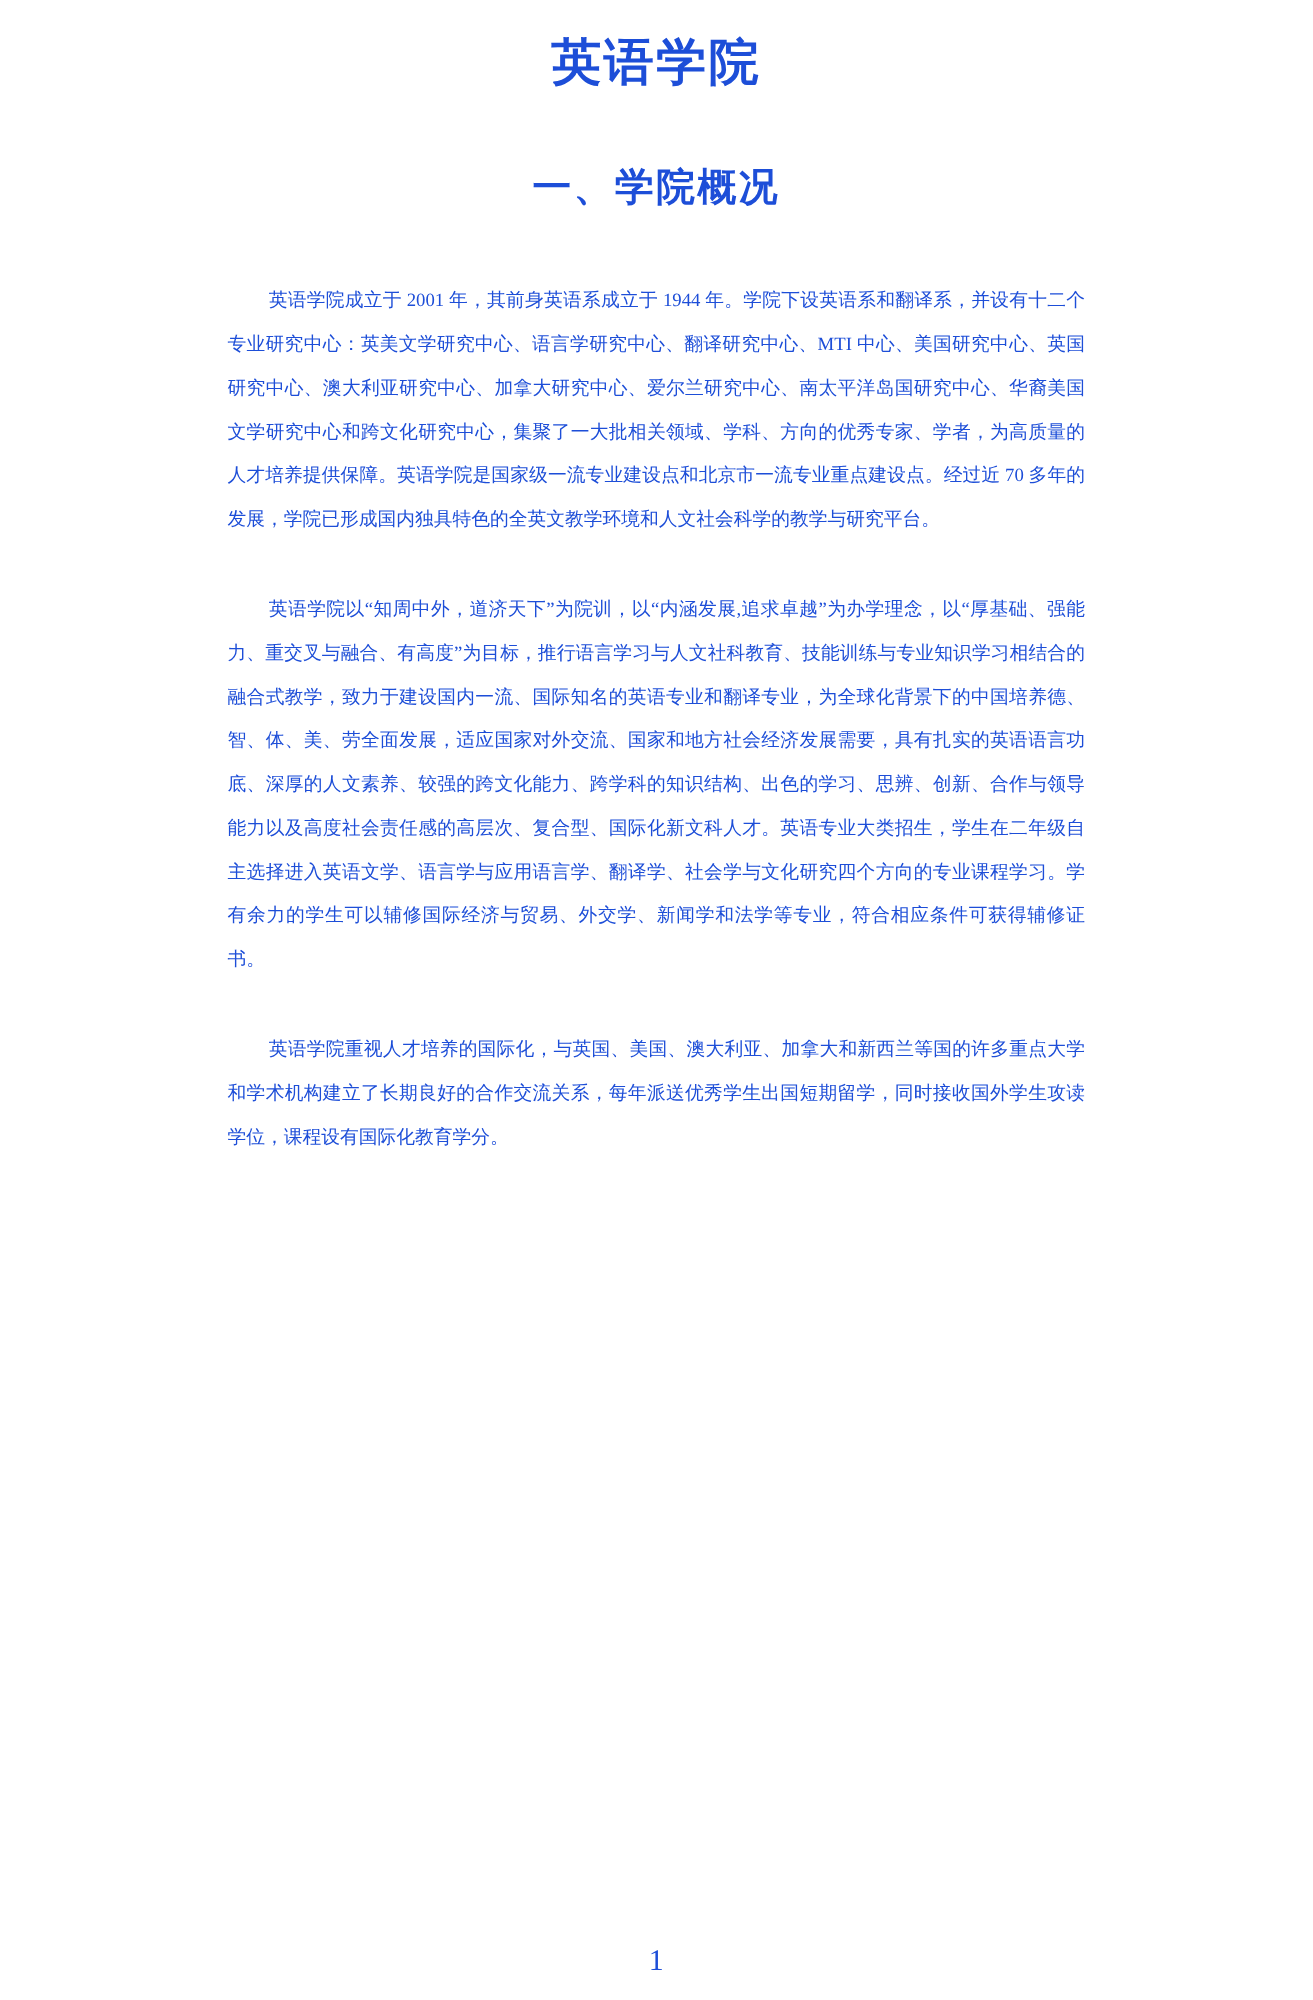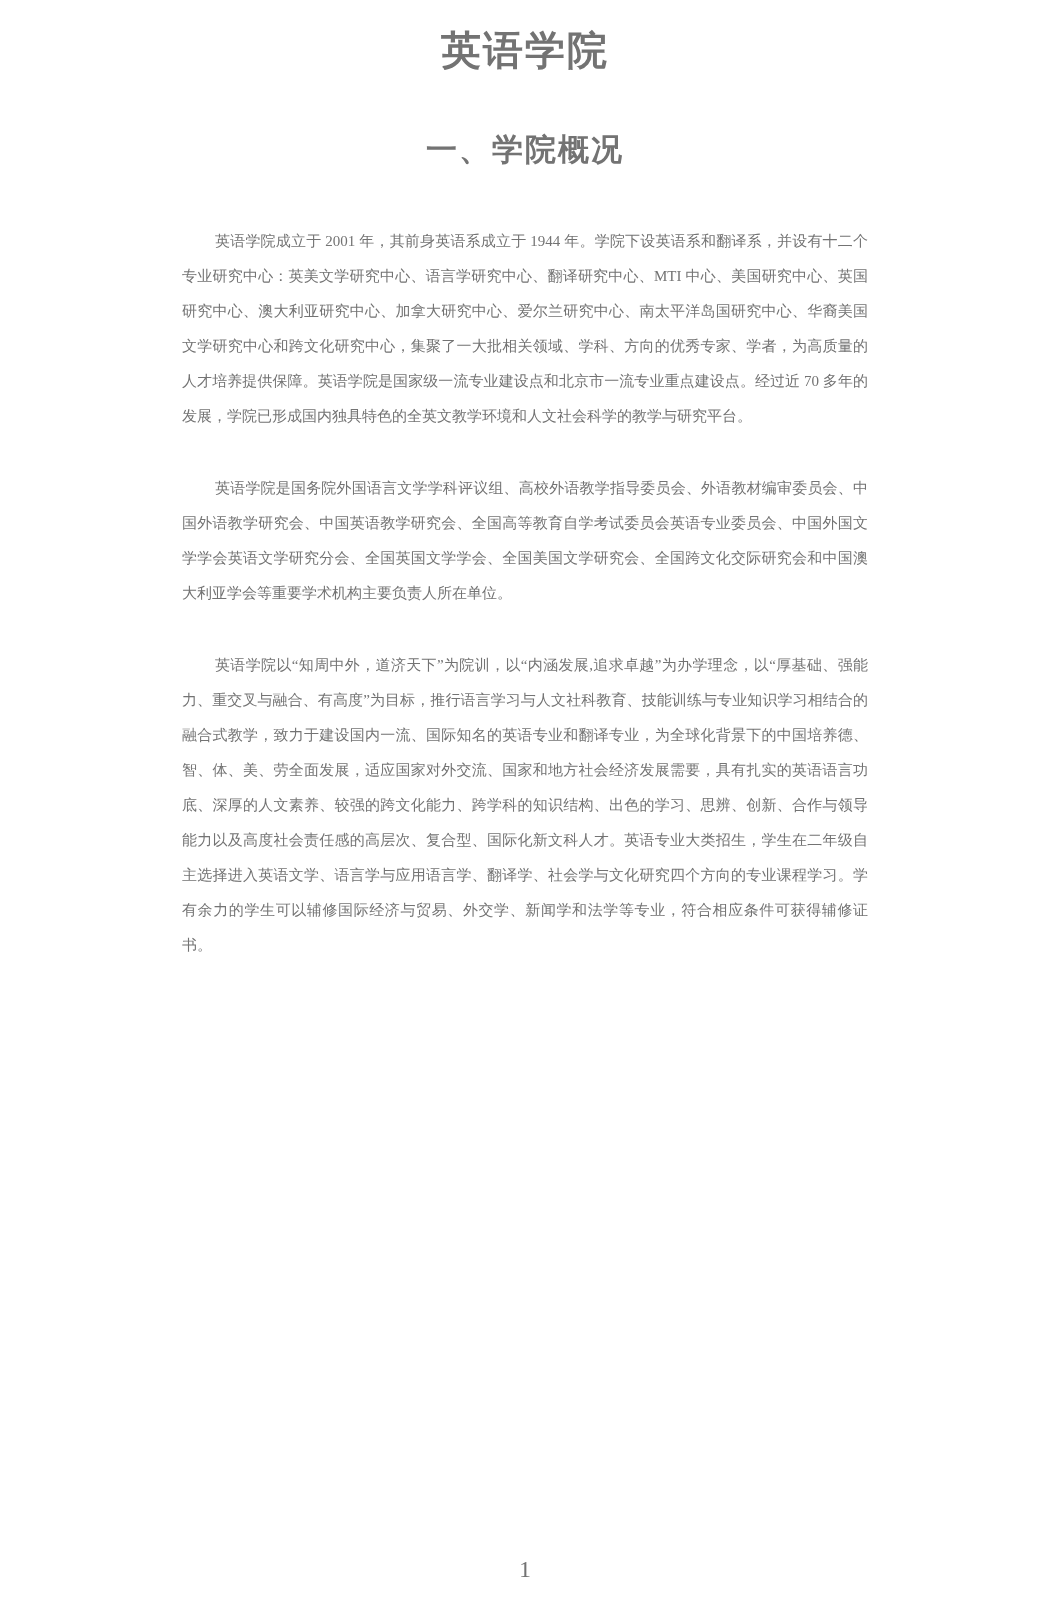--- a/index.html
+++ b/index.html
@@ -6,21 +6,21 @@
     margin: 0;
     padding: 0;
     background: #ffffff;
   }
   .page {
     position: relative;
     width: 876px;
     height: 1600px;
     margin: 0 auto;
     background: #ffffff;
-    color: #737373;
+    color: #1d4ed8;
     overflow: hidden;
     font-family: "Liberation Serif", "DejaVu Serif", serif;
   }
   .title-cn {
     margin: 28px 0 0 0;
     text-align: center;
     font-family: "Liberation Sans", "DejaVu Sans", sans-serif;
     font-weight: bold;
     font-size: 40px;
     line-height: 44px;
@@ -72,19 +72,19 @@
 
 <div class="page">
 
   <h1 class="title-cn">英语学院</h1>
 
 
   <h3 class="section-heading">一、学院概况</h3>
 
   <div class="content">
     <p>英语学院成立于 2001 年，其前身英语系成立于 1944 年。学院下设英语系和翻译系，并设有十二个专业研究中心：英美文学研究中心、语言学研究中心、翻译研究中心、MTI 中心、美国研究中心、英国研究中心、澳大利亚研究中心、加拿大研究中心、爱尔兰研究中心、南太平洋岛国研究中心、华裔美国文学研究中心和跨文化研究中心，集聚了一大批相关领域、学科、方向的优秀专家、学者，为高质量的人才培养提供保障。英语学院是国家级一流专业建设点和北京市一流专业重点建设点。经过近 70 多年的发展，学院已形成国内独具特色的全英文教学环境和人文社会科学的教学与研究平台。</p>
-    <p>英语学院是国务院外国语言文学学科评议组、高校外语教学指导委员会、外语教材编审委员会、中国外语教学研究会、中国英语教学研究会、全国高等教育自学考试委员会英语专业委员会、中国外国文学学会英语文学研究分会、全国英国文学学会、全国美国文学研究会、全国跨文化交际研究会和中国澳大利亚学会等重要学术机构主要负责人所在单位。</p>
     <p>英语学院以“知周中外，道济天下”为院训，以“内涵发展,追求卓越”为办学理念，以“厚基础、强能力、重交叉与融合、有高度”为目标，推行语言学习与人文社科教育、技能训练与专业知识学习相结合的融合式教学，致力于建设国内一流、国际知名的英语专业和翻译专业，为全球化背景下的中国培养德、智、体、美、劳全面发展，适应国家对外交流、国家和地方社会经济发展需要，具有扎实的英语语言功底、深厚的人文素养、较强的跨文化能力、跨学科的知识结构、出色的学习、思辨、创新、合作与领导能力以及高度社会责任感的高层次、复合型、国际化新文科人才。英语专业大类招生，学生在二年级自主选择进入英语文学、语言学与应用语言学、翻译学、社会学与文化研究四个方向的专业课程学习。学有余力的学生可以辅修国际经济与贸易、外交学、新闻学和法学等专业，符合相应条件可获得辅修证书。</p>
+    <p>英语学院重视人才培养的国际化，与英国、美国、澳大利亚、加拿大和新西兰等国的许多重点大学和学术机构建立了长期良好的合作交流关系，每年派送优秀学生出国短期留学，同时接收国外学生攻读学位，课程设有国际化教育学分。</p>
   </div>
 
   <div class="page-number">1</div>
 
 </div>
 
 </body></html>

